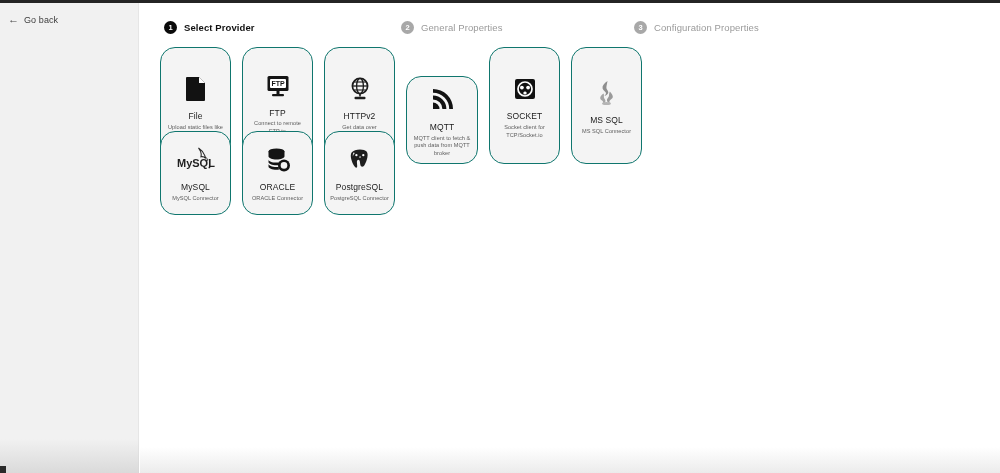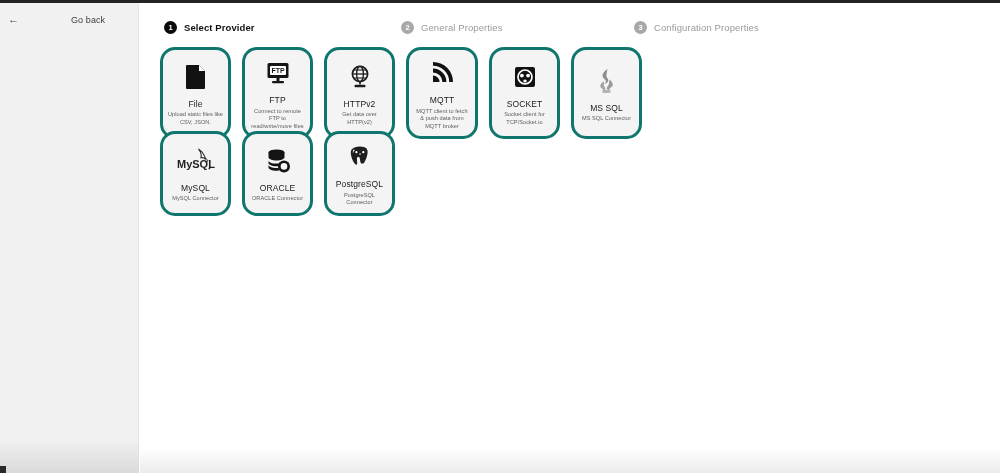--- a/index.html
+++ b/index.html
@@ -52,21 +52,20 @@
   .go-back-arrow {
     font-size: 11px;
     color: #444;
     line-height: 1;
     display: inline-block;
   }
   .go-back-label {
     font-size: 9px;
     color: #3c3c3c;
     letter-spacing: .1px;
-    margin-left: 47px;
   }
 
   
   .sidebar-fade {
     position: absolute;
     left: 0; bottom: 0;
     width: 139px;
     height: 34px;
     background: linear-gradient(to bottom, rgba(241,241,241,0) 0%, rgba(210,210,210,.75) 100%);
     pointer-events: none;
@@ -150,31 +149,31 @@
     display: flex;
     flex-wrap: wrap;
     gap: 11px 11px;
     align-content: flex-start;
   }
 
   .card {
     width: 71px;
     min-height: 84px;
     background: #f4f4f4;
-    border: 3px solid #0f766e;
+    border: 1px solid #0f766e;
     border-radius: 15px;
     display: flex;
     flex-direction: column;
     align-items: center;
     justify-content: center;
     padding: 6px 4px;
     cursor: pointer;
     text-align: center;
   }
-  .card.wide { width: 72px; }
+  .card.wide { width: 72px; margin-top: 29px; }
 
   .card-icon {
     height: 34px;
     display: flex;
     align-items: center;
     justify-content: center;
     margin-bottom: 5px;
   }
   .card-title {
     font-size: 8.5px;

